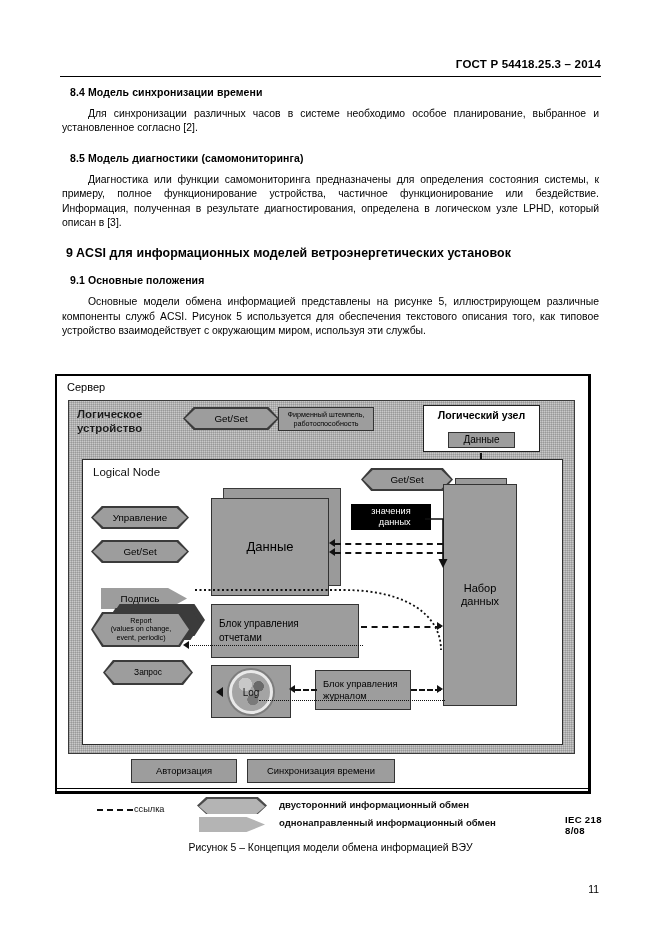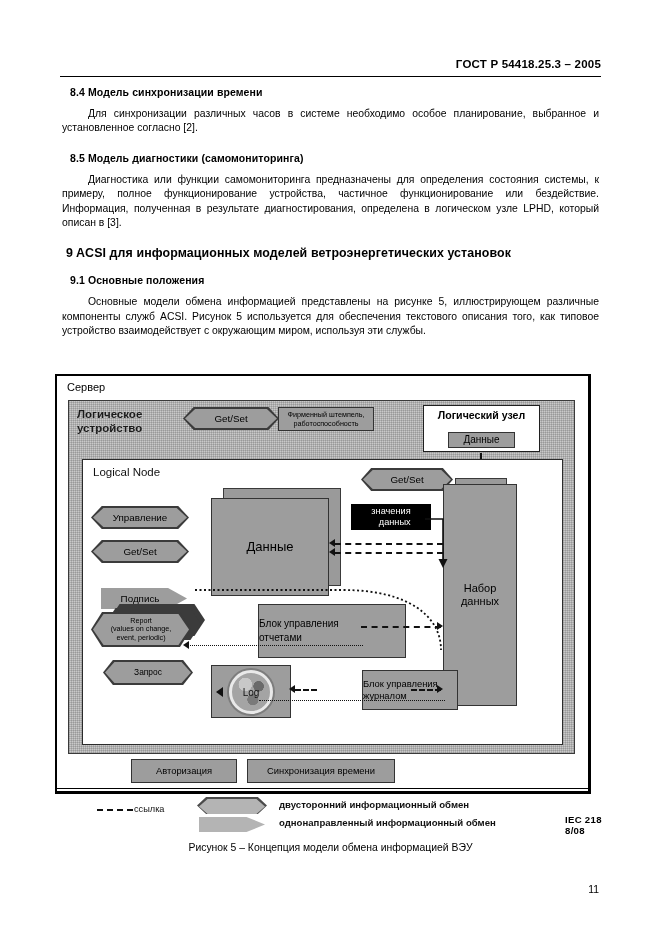--- a/index.html
+++ b/index.html
@@ -133,21 +133,21 @@
   .box {
     position: absolute;
     display: flex;
     align-items: center;
     justify-content: center;
     text-align: center;
     font-size: 9.5px;
     color: #000;
     line-height: 12px;
   }
-  .box-l { justify-content: flex-start; text-align: left; margin-left: 47px; }
+  .box-l { justify-content: flex-start; padding-left: 7px; text-align: left; }
 
   
   .hexo {
     position: absolute;
     display: flex;
     align-items: center;
     justify-content: center;
     background: #9d9d9d;
     clip-path: polygon(0% 50%, 11% 0%, 89% 0%, 100% 50%, 89% 100%, 11% 100%);
     font-size: 9.8px;
@@ -353,21 +353,21 @@
     right: 62px;
     top: 884px;
     font-size: 10.4px;
   }
 </style>
 </head>
 <body>
 
 <div class="page">
 
-  <div class="doc-header">ГОСТ Р 54418.25.3 – 2005</div>
+  <div class="doc-header">ГОСТ Р 54418.25.3 – 2014</div>
   <div class="header-rule"></div>
 
   <div class="content">
     <h3 class="sub">8.4 Модель синхронизации времени</h3>
     <p class="para">Для синхронизации различных часов в системе необходимо особое планирование, выбранное и установленное согласно [2].</p>
     <div class="gap-a"></div>
     <h3 class="sub">8.5 Модель диагностики (самомониторинга)</h3>
     <p class="para">Диагностика или функции самомониторинга предназначены для определения состояния системы, к примеру, полное функционирование устройства, частичное функционирование или бездействие. Информация, полученная в результате диагностирования, определена в логическом узле LPHD, который описан в [3].</p>
     <div class="gap-a"></div>
     <h2 class="sec">9 ACSI для информационных моделей ветроэнергетических установок</h2>

